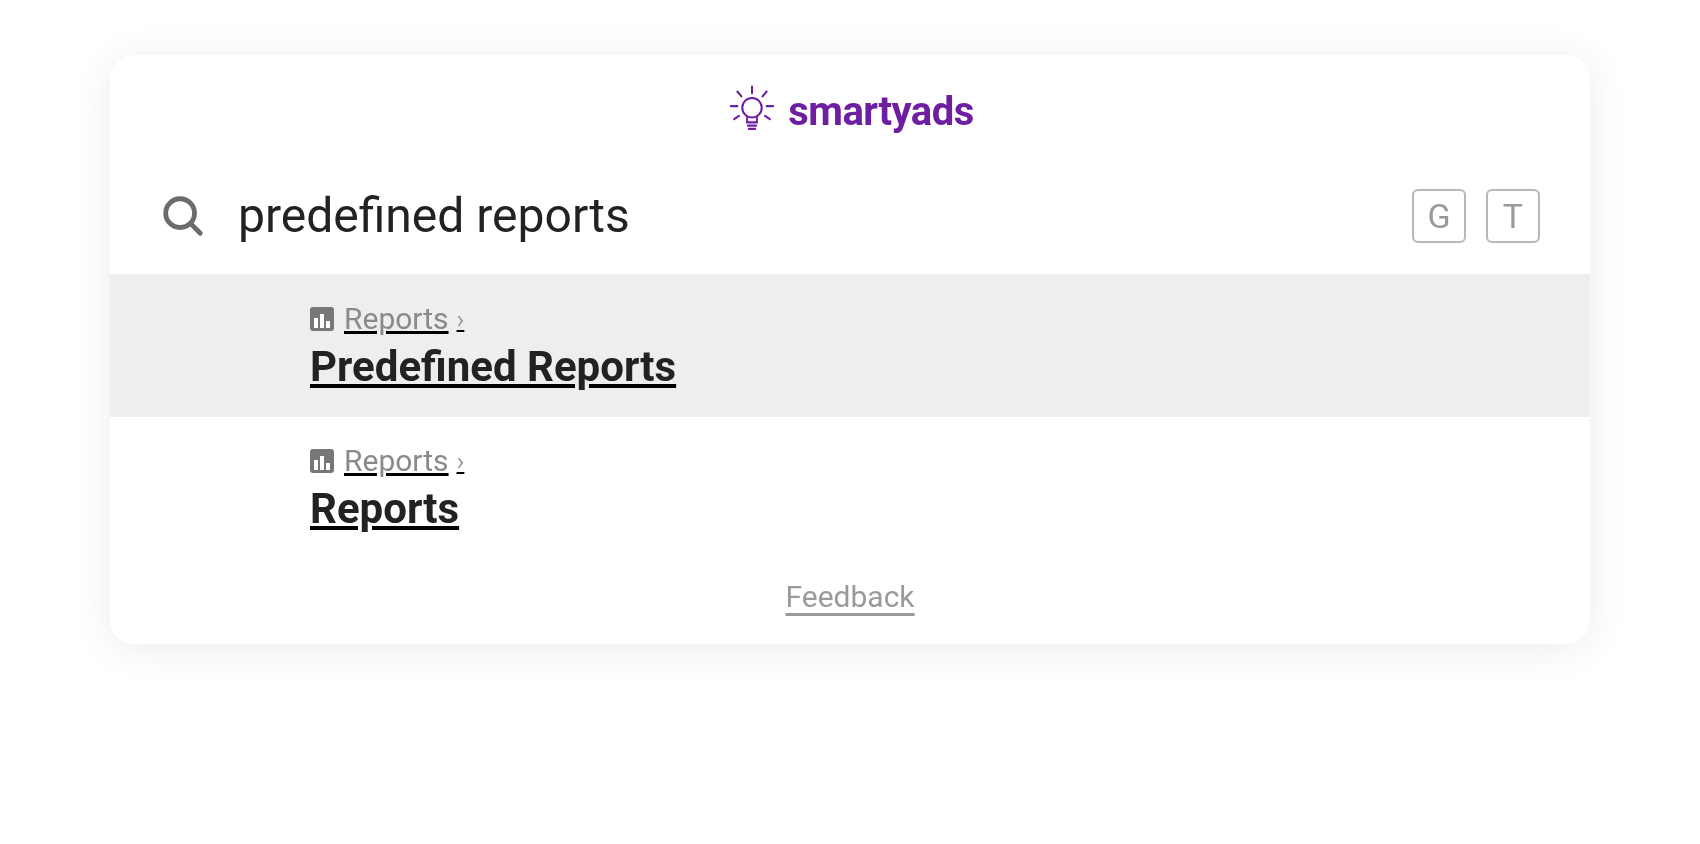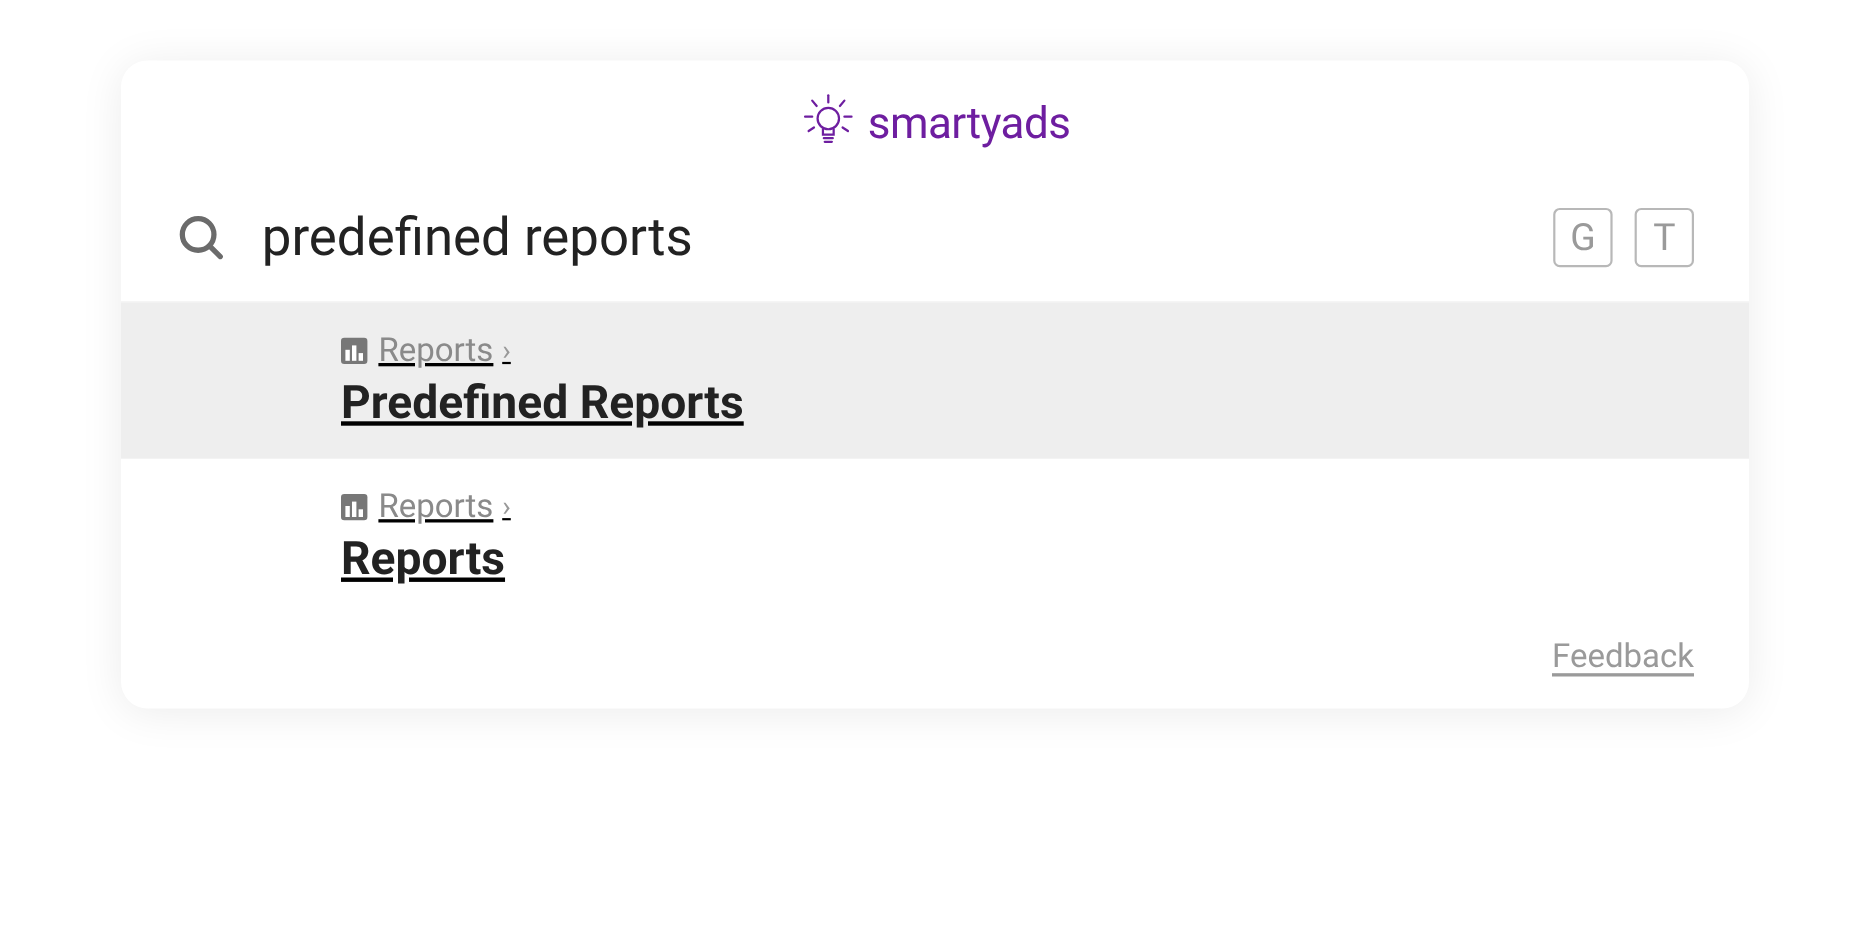--- a/index.html
+++ b/index.html
@@ -28,21 +28,21 @@
     }
     .logo {
       display: flex;
       align-items: center;
       gap: 10px;
       color: #6e1ea0;
     }
     .logo-text {
       font-size: 40px;
       color: #6e1ea0;
-      font-weight: 400;
+      font-weight: 700;
       letter-spacing: -0.5px;
     }
     .search-row {
       display: flex;
       align-items: center;
       padding: 10px 50px 30px 50px;
       gap: 32px;
     }
     .search-icon-svg {
       width: 46px;
@@ -126,21 +126,21 @@
       color: #999;
       margin-left: -2px;
     }
     .result-title {
       font-size: 42px;
       font-weight: 700;
       color: #222;
     }
     .footer {
       display: flex;
-      justify-content: flex-end;
+      justify-content: center;
       padding: 20px 50px 30px 50px;
     }
     .feedback {
       font-size: 30px;
       color: #9a9a9a;
       text-decoration: underline;
       text-underline-offset: 6px;
       cursor: pointer;
     }
   </style>

